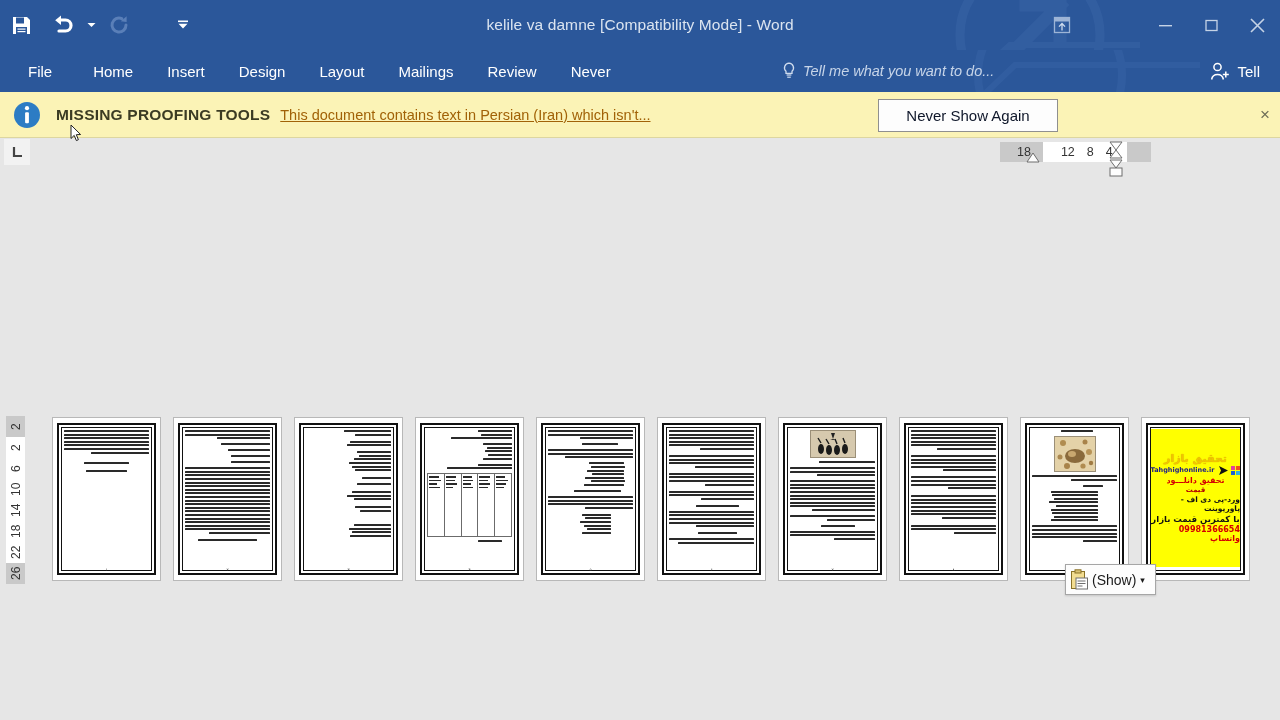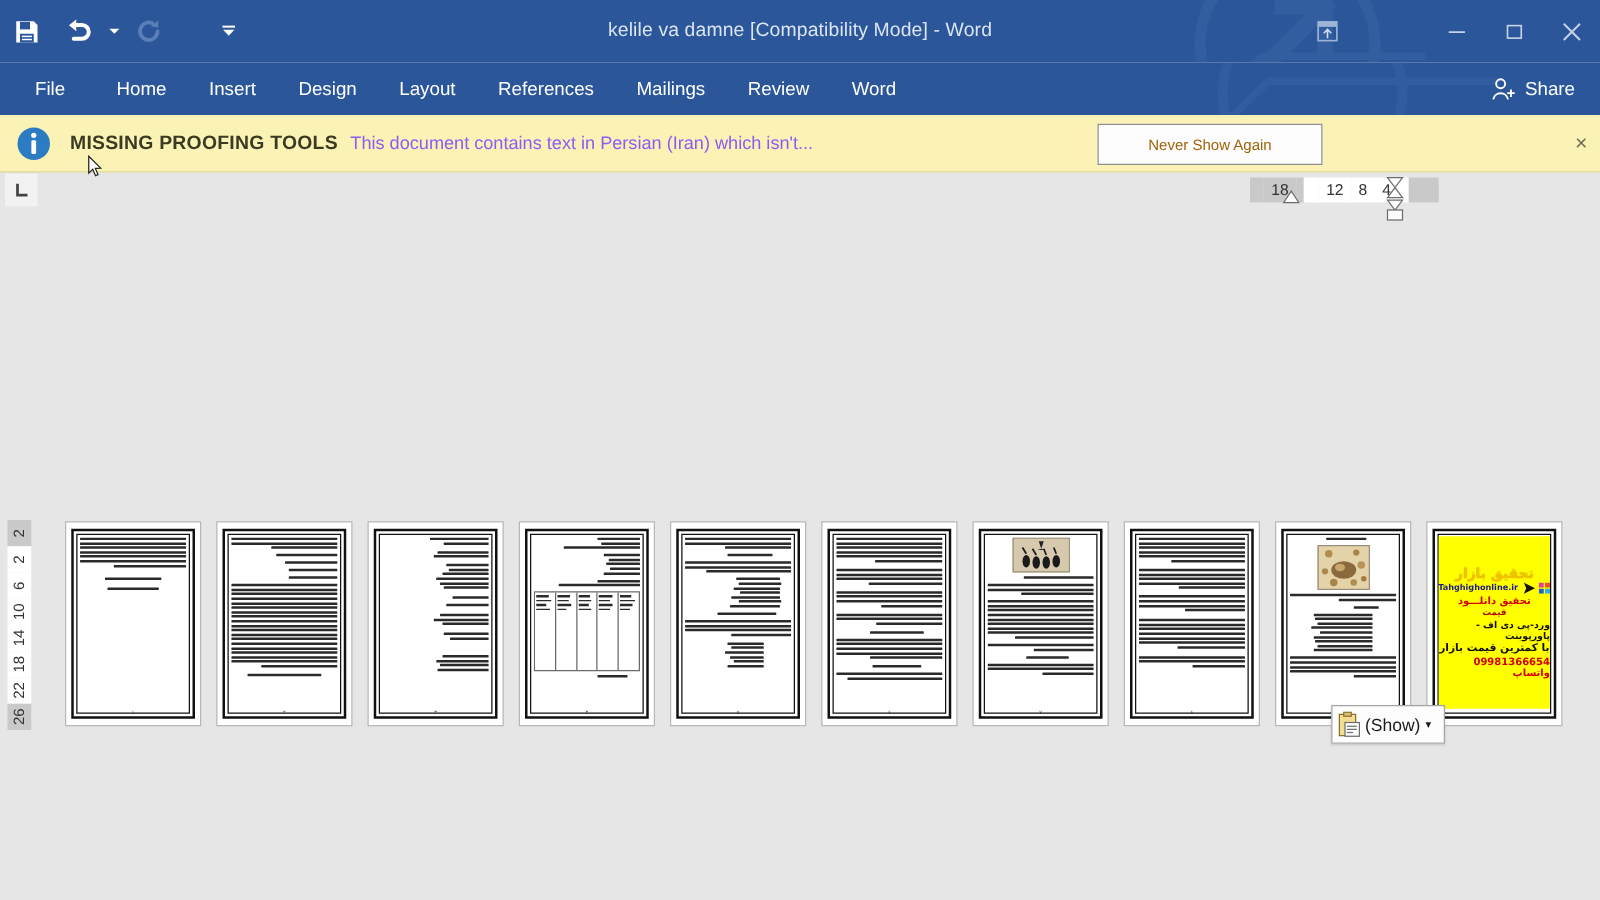--- a/index.html
+++ b/index.html
@@ -51,26 +51,26 @@
   }
 
   
   .infobar{
     position:absolute;left:0;top:92px;width:1280px;height:45px;
     background:#fbf3b6;border-bottom:1px solid #ddd6a0;
     display:flex;align-items:center;
   }
   .ib-icon{margin-left:13px;width:28px;height:28px;flex:none;}
   .ib-strong{margin-left:15px;font-size:15.5px;font-weight:bold;color:#3b3b23;letter-spacing:.2px;}
-  .ib-text{margin-left:10px;font-size:14.5px;color:#8b5cf6;}
+  .ib-text{margin-left:10px;font-size:14.5px;color:#a16207;text-decoration:underline;}
   .ib-btn{
     position:absolute;left:878px;top:99px;width:178px;height:31px;
     background:#fdfdfd;border:1px solid #8f8f8f;
     display:flex;align-items:center;justify-content:center;
-    font-size:12px;color:#a16207;cursor:default;
+    font-size:15px;color:#0f172a;cursor:default;
   }
   .ib-close{
     position:absolute;right:0px;top:92px;width:30px;height:45px;
     display:flex;align-items:center;justify-content:center;
     color:#6e6e58;font-size:17px;
   }
 
   
   .ruler-corner{
     position:absolute;left:4px;top:139px;width:26px;height:26px;
@@ -246,34 +246,41 @@
       <circle cx="72" cy="128" r="7" fill="none" stroke="#4a74b5" stroke-width="6"></circle>
       <path d="M-20 160 L200 160 L245 118 L320 118" fill="none" stroke="#4a74b5" stroke-width="6"></path>
     </svg>
 
     <div class="tabs">
       <div class="tab">File</div>
       <div class="tab">Home</div>
       <div class="tab">Insert</div>
       <div class="tab">Design</div>
       <div class="tab">Layout</div>
-      <div class="tab">References</div>
       <div class="tab">Mailings</div>
       <div class="tab">Review</div>
-      <div class="tab">Word</div>
-    </div>
-
+      <div class="tab">Never</div>
+    </div>
+
+    <div class="tellme">
+      <svg width="14" height="20" viewBox="0 0 14 20">
+        <path d="M7 2.2 a4.6 4.6 0 0 0 -3 8 v2.2 h6 v-2.2 a4.6 4.6 0 0 0 -3 -8z" fill="none" stroke="#cfdcee" stroke-width="1.3"></path>
+        <rect x="4.6" y="13.4" width="4.8" height="1.2" fill="#cfdcee"></rect>
+        <rect x="5.2" y="15.6" width="3.6" height="1.2" fill="#cfdcee"></rect>
+      </svg>
+      <span>Tell me what you want to do...</span>
+    </div>
 
     <div class="share">
       <svg width="21" height="21" viewBox="0 0 21 21">
         <circle cx="8.5" cy="6" r="3.6" fill="none" stroke="#ffffff" stroke-width="1.5"></circle>
         <path d="M2.6 18.5 a6 6 0 0 1 11.8 0" fill="none" stroke="#ffffff" stroke-width="1.5"></path>
         <path d="M16.8 10.5 v6 M13.8 13.5 h6" stroke="#ffffff" stroke-width="1.5"></path>
       </svg>
-      <span>Share</span>
+      <span>Tell</span>
     </div>
   </div>
 
   <div class="infobar">
     <svg class="ib-icon" viewBox="0 0 28 28">
       <circle cx="14" cy="14" r="13" fill="#2c7cc4"></circle>
       <circle cx="14" cy="7.2" r="2.1" fill="#ffffff"></circle>
       <rect x="12.1" y="11.2" width="3.8" height="11" rx="1" fill="#ffffff"></rect>
     </svg>
     <span class="ib-strong">MISSING PROOFING TOOLS</span>

